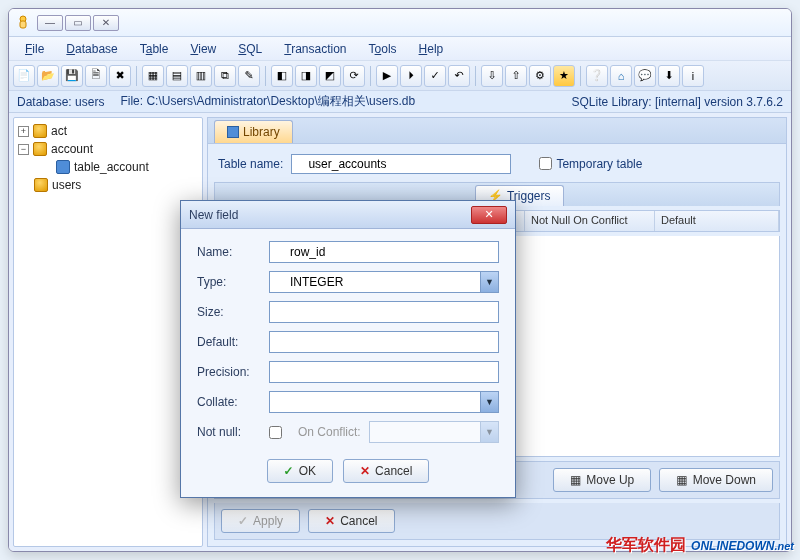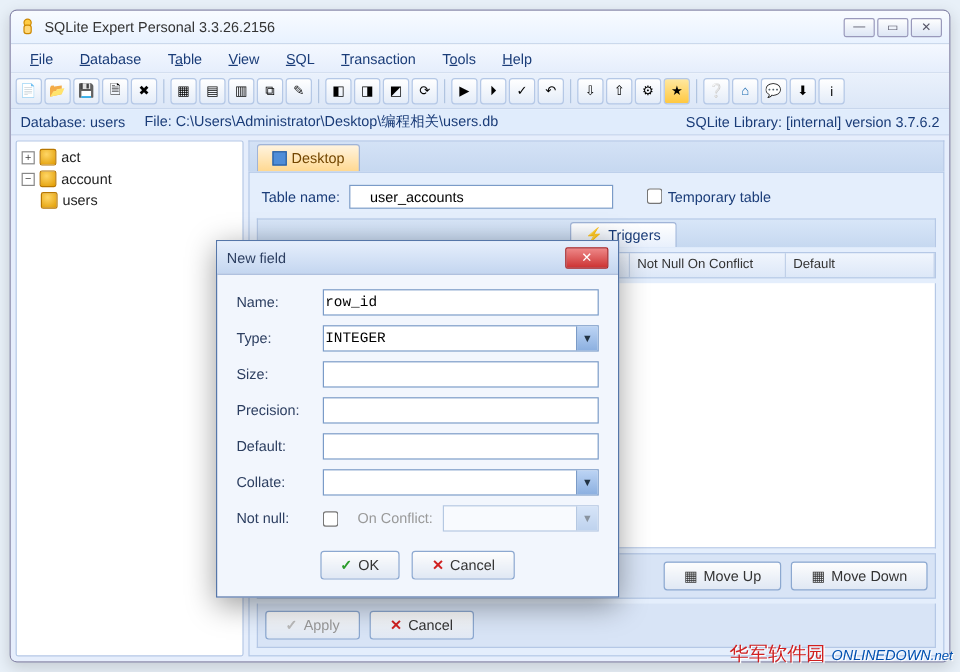--- a/index.html
+++ b/index.html
@@ -47,40 +47,39 @@
 .applyrow { display:flex; gap:8px; padding:6px; background:#d8e4f6; border:1px solid #b5c8e6; border-top:none; }
 
 
 .dialog { position:absolute; top:200px; left:180px; width:336px; background:#f2f6fd; border:1px solid #5576a8; box-shadow: 0 6px 24px rgba(0,0,0,0.4); z-index:10; }
 .dlg-title { height:28px; background:linear-gradient(to bottom,#e6effc,#c4d6f0); display:flex; align-items:center; padding:0 8px; color:#2c3e60; border-bottom:1px solid #a0b4d8; }
 .dlg-title span { flex:1; }
 .dlg-close { width:36px; height:18px; background:linear-gradient(to bottom,#e88,#c33); border:1px solid #a22; border-radius:2px; color:#fff; display:flex; align-items:center; justify-content:center; font-size:11px; }
 .dlg-body { padding:12px 16px; display:flex; flex-direction:column; gap:8px; }
 .dlg-row { display:flex; align-items:center; gap:8px; }
 .dlg-row label { width:64px; color:#2c3e60; }
-.dlg-row input[type=text], .dlg-row select { flex:1; height:22px; border:1px solid #7a9bc8; padding:0 1px; background:#fff;font-family:Liberation Mono, monospace; }
+.dlg-row input[type=text], .dlg-row select { flex:1; height:22px; border:1px solid #7a9bc8; padding:0 20px; background:#fff; }
 .combo { position:relative; flex:1; }
 .combo input { width:100%; height:22px; border:1px solid #7a9bc8; padding:0 20px 0 4px; background:#fff; }
 .combo .arrow { position:absolute; right:1px; top:1px; width:18px; height:20px; background:linear-gradient(to bottom,#bcd4f4,#8cb0e0); border-left:1px solid #7a9bc8; display:flex; align-items:center; justify-content:center; color:#234; font-size:9px; }
 .dlg-btns { display:flex; justify-content:center; gap:10px; padding:8px 0 2px; }
 .onconf { color:#999; margin-left:8px;text-align:center; }
-.watermark { position:absolute; right:6px; bottom:4px; font-size:18px; font-weight:normal; font-style:italic; color:#0050b0; text-shadow:1px 1px 0 #fff; z-index:20; }
+.watermark { position:absolute; right:6px; bottom:4px; font-size:18px; font-weight:bold; font-style:italic; color:#0050b0; text-shadow:1px 1px 0 #fff; z-index:20; }
 .watermark .cn { font-size:16px; color:#d02020; font-style:normal; }
 </style>
 </head>
 <body>
 
 <div class="window">
 
   <div class="titlebar">
     <svg class="appicon" viewBox="0 0 16 16">
         <circle cx="8" cy="4" r="3" fill="#ffcc44" stroke="#cc8800"></circle>
         <rect x="5" y="6" width="6" height="7" rx="2" fill="#ffd877" stroke="#cc8800"></rect>
       </svg>
-    <span class="title">SQLite Expert Personal 3.3.26.2156</span>
     <div class="winbtns">
       <div class="winbtn">—</div>
       <div class="winbtn">▭</div>
       <div class="winbtn">✕</div>
     </div>
   </div>
 
   <div class="menubar">
     <span><u>F</u>ile</span>
     <span><u>D</u>atabase</span>
@@ -138,31 +137,35 @@
       <div class="tree-item">
         <span class="tree-plus">+</span>
         <span class="tree-icon db-icon"></span>
         <span>act</span>
       </div>
       <div class="tree-item">
         <span class="tree-plus">−</span>
         <span class="tree-icon db-icon"></span>
         <span>account</span>
       </div>
+      <div class="tree-item indent2">
+        <span class="tree-icon tbl-icon"></span>
+        <span>table_account</span>
+      </div>
       <div class="tree-item indent1">
         <span class="tree-icon db-icon"></span>
         <span>users</span>
       </div>
     </div>
 
     <div class="content">
       <div class="tabstrip">
         <div class="tab">
           <span style="width:12px;height:12px;background:#4f8dd8;border:1px solid #2b5fa0"></span>
-          <span>Desktop</span>
+          <span>Library</span>
         </div>
       </div>
       <div class="panelbody">
         <div class="row">
           <label>Table name:</label>
           <input type="text" value="user_accounts" style="">
           <label style="margin-left:20px; display:flex; align-items:flex-start; gap:4px;">
               <input type="checkbox" style=""> 
               <span>Temporary table</span>
             </label>
@@ -220,25 +223,25 @@
       <div class="combo">
         <input type="text" value="INTEGER" style="">
         <div class="arrow">▼</div>
       </div>
     </div>
     <div class="dlg-row">
       <label>Size:</label>
       <input type="text" value="" style="">
     </div>
     <div class="dlg-row">
+      <label>Default:</label>
+      <input type="text" value="" style="">
+    </div>
+    <div class="dlg-row">
       <label>Precision:</label>
-      <input type="text" value="" style="">
-    </div>
-    <div class="dlg-row">
-      <label>Default:</label>
       <input type="text" value="" style="">
     </div>
     <div class="dlg-row">
       <label>Collate:</label>
       <div class="combo">
         <input type="text" value="" style="">
         <div class="arrow">▼</div>
       </div>
     </div>
     <div class="dlg-row">

